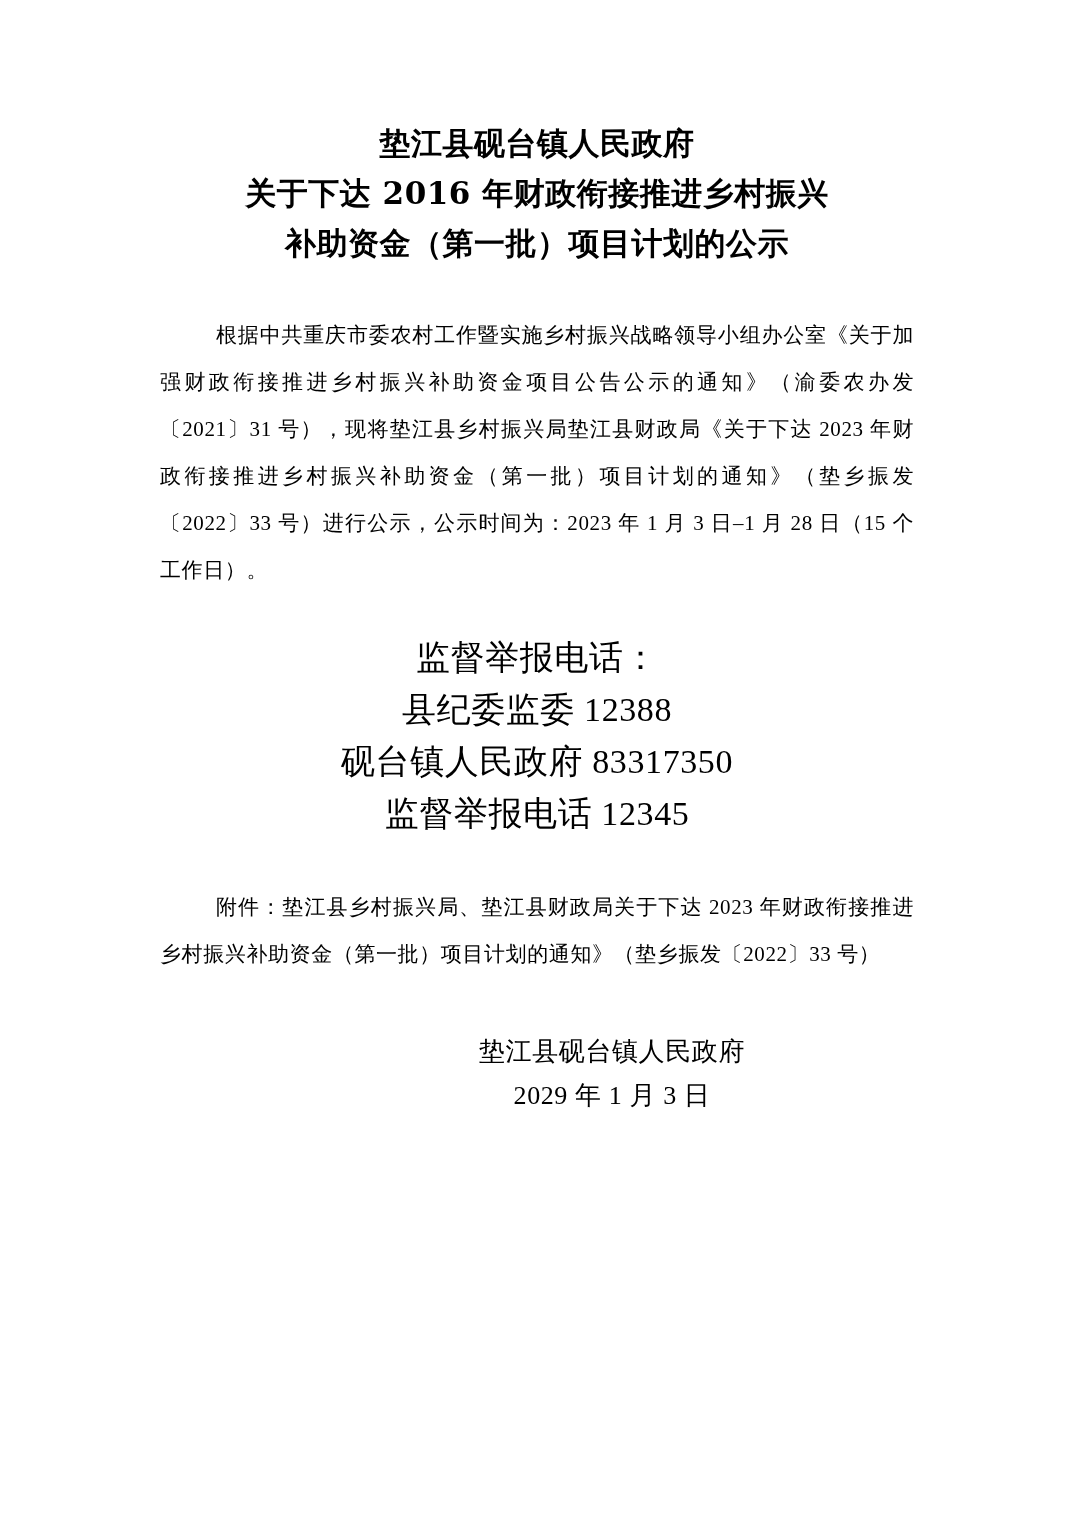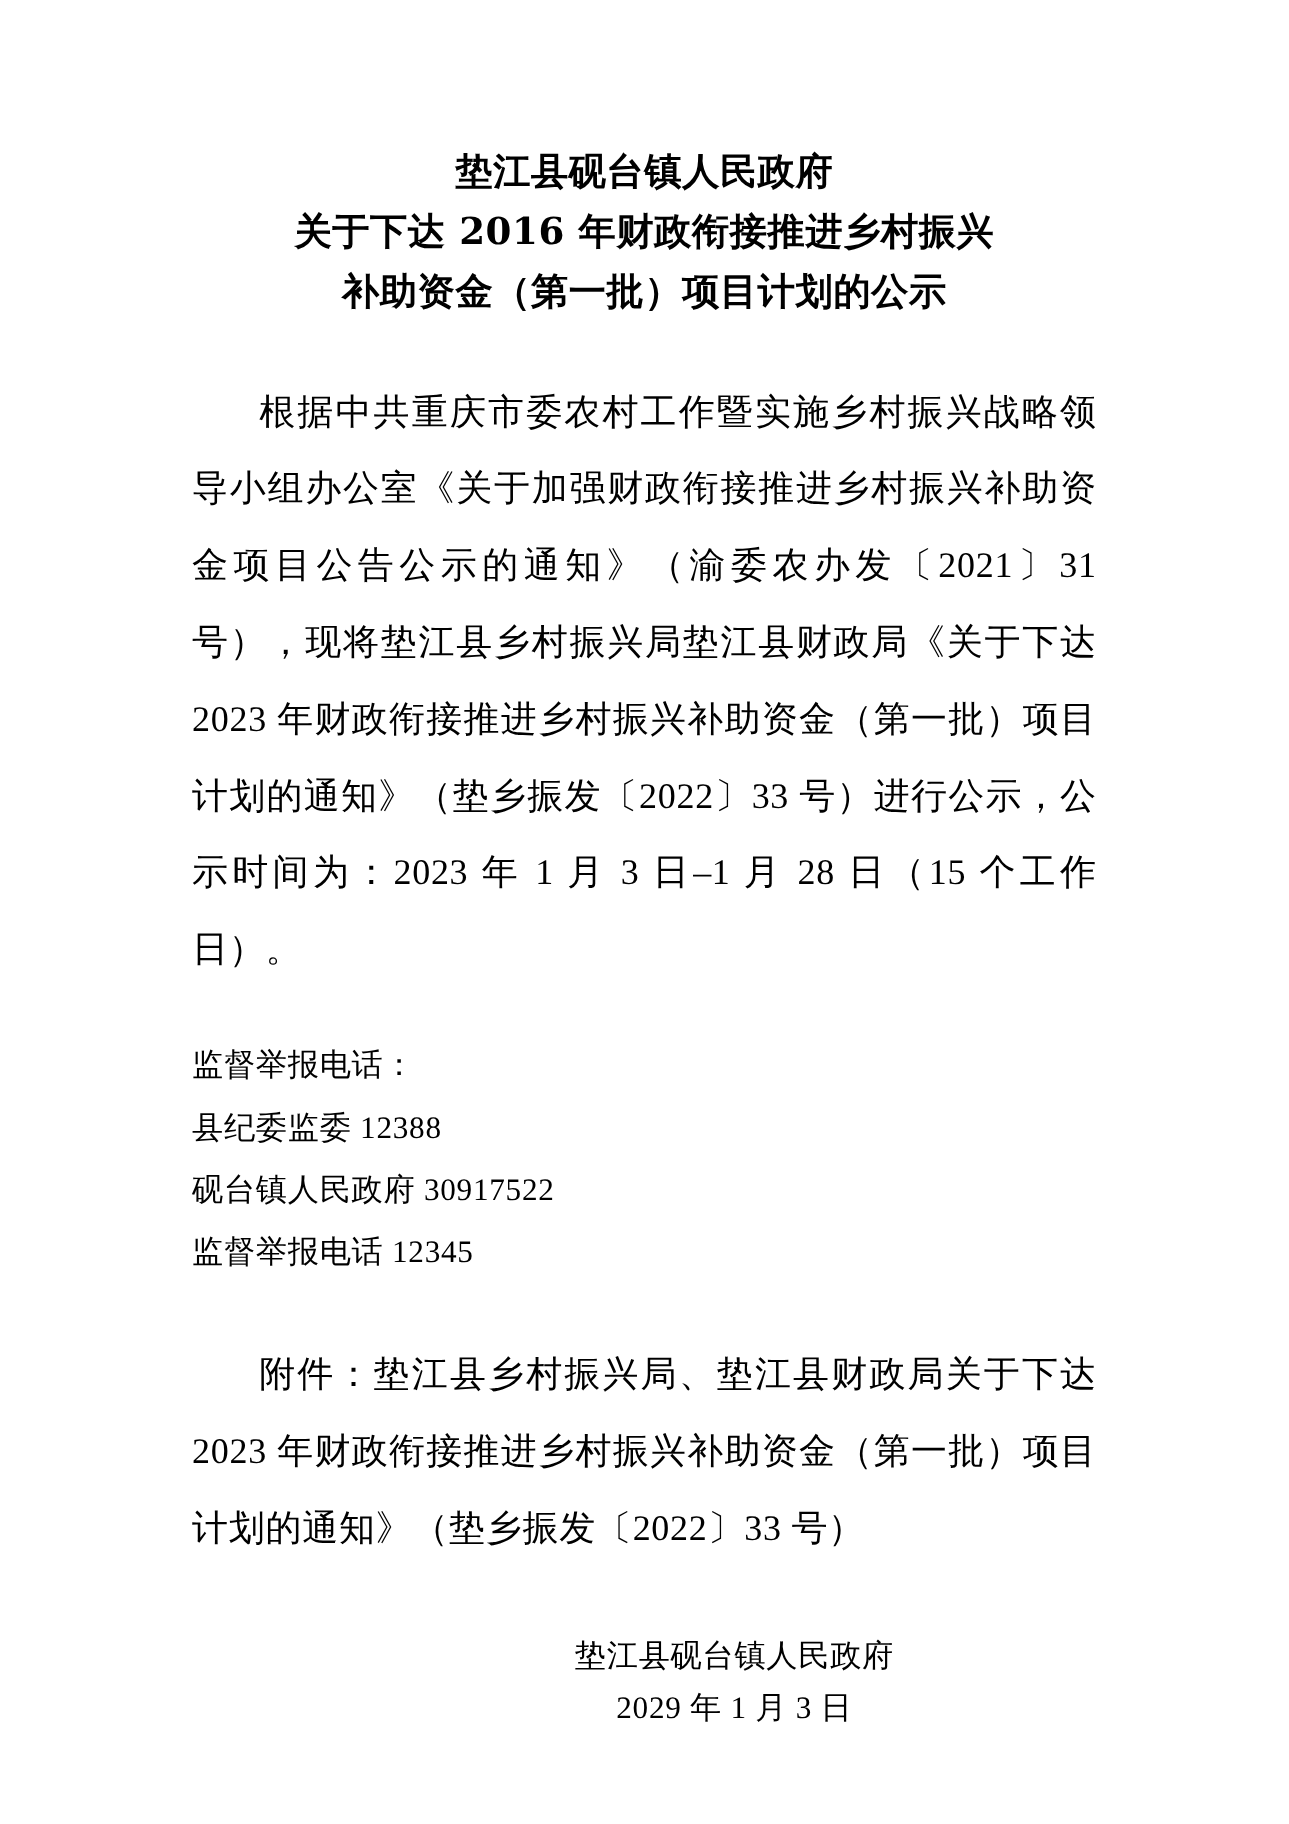--- a/index.html
+++ b/index.html
@@ -31,36 +31,37 @@
     font-size: 31px;
     line-height: 50px;
     letter-spacing: 0.5px;
     white-space: nowrap;
   }
   .body-block {
     margin-top: 44px;
   }
   p.para {
     margin: 0;
-    font-size: 30px;
-    line-height: 64px;
+    font-size: 21px;
+    line-height: 47px;
     text-align: justify;
     text-justify: inter-ideograph;
     letter-spacing: 0.6px;
   }
   p.indent {
     text-indent: 56px;
   }
   .contact-block {
     margin-top: 38px;
   }
   .contact-line {
-    font-size: 26px;
+    font-size: 34px;
     line-height: 52px;
     letter-spacing: 0.6px;
+    text-align: center;
   }
   .attach-block {
     margin-top: 44px;
   }
   .sign-block {
     margin-top: 52px;
     text-align: center;
     padding-left: 150px;
   }
   .sign-line {
@@ -80,21 +81,21 @@
     <div class="title-line">补助资金（第一批）项目计划的公示</div>
   </div>
 
   <div class="body-block">
     <p class="para indent">根据中共重庆市委农村工作暨实施乡村振兴战略领导小组办公室《关于加强财政衔接推进乡村振兴补助资金项目公告公示的通知》（渝委农办发〔2021〕31 号），现将垫江县乡村振兴局垫江县财政局《关于下达 2023 年财政衔接推进乡村振兴补助资金（第一批）项目计划的通知》（垫乡振发〔2022〕33 号）进行公示，公示时间为：2023 年 1 月 3 日–1 月 28 日（15 个工作日）。</p>
   </div>
 
   <div class="contact-block">
     <div class="contact-line">监督举报电话：</div>
     <div class="contact-line">县纪委监委 12388</div>
-    <div class="contact-line">砚台镇人民政府 30917522</div>
+    <div class="contact-line">砚台镇人民政府 83317350</div>
     <div class="contact-line">监督举报电话 12345</div>
   </div>
 
   <div class="attach-block">
     <p class="para indent">附件：垫江县乡村振兴局、垫江县财政局关于下达 2023 年财政衔接推进乡村振兴补助资金（第一批）项目计划的通知》（垫乡振发〔2022〕33 号）</p>
   </div>
 
   <div class="sign-block">
     <div class="sign-line">垫江县砚台镇人民政府</div>
     <div class="sign-line">2029 年 1 月 3 日</div>

